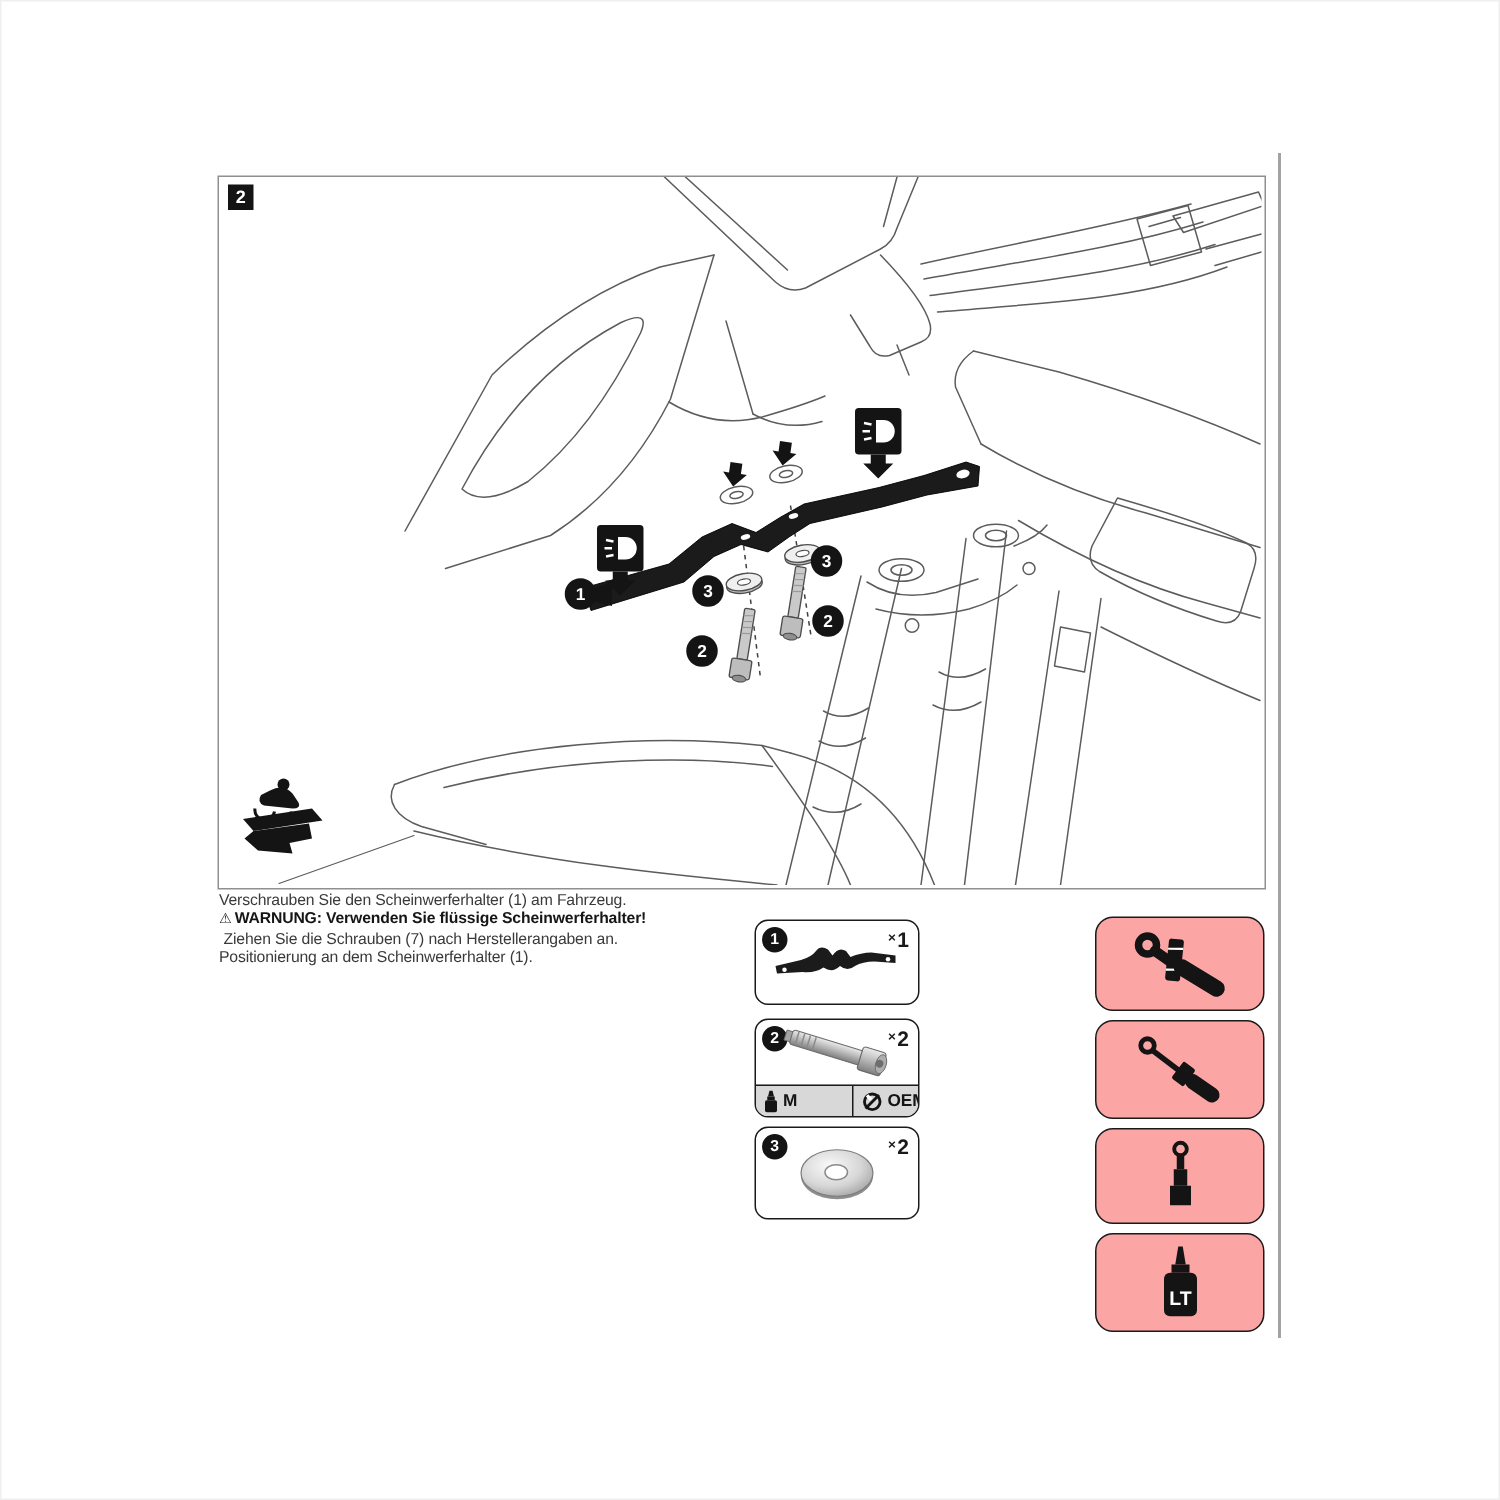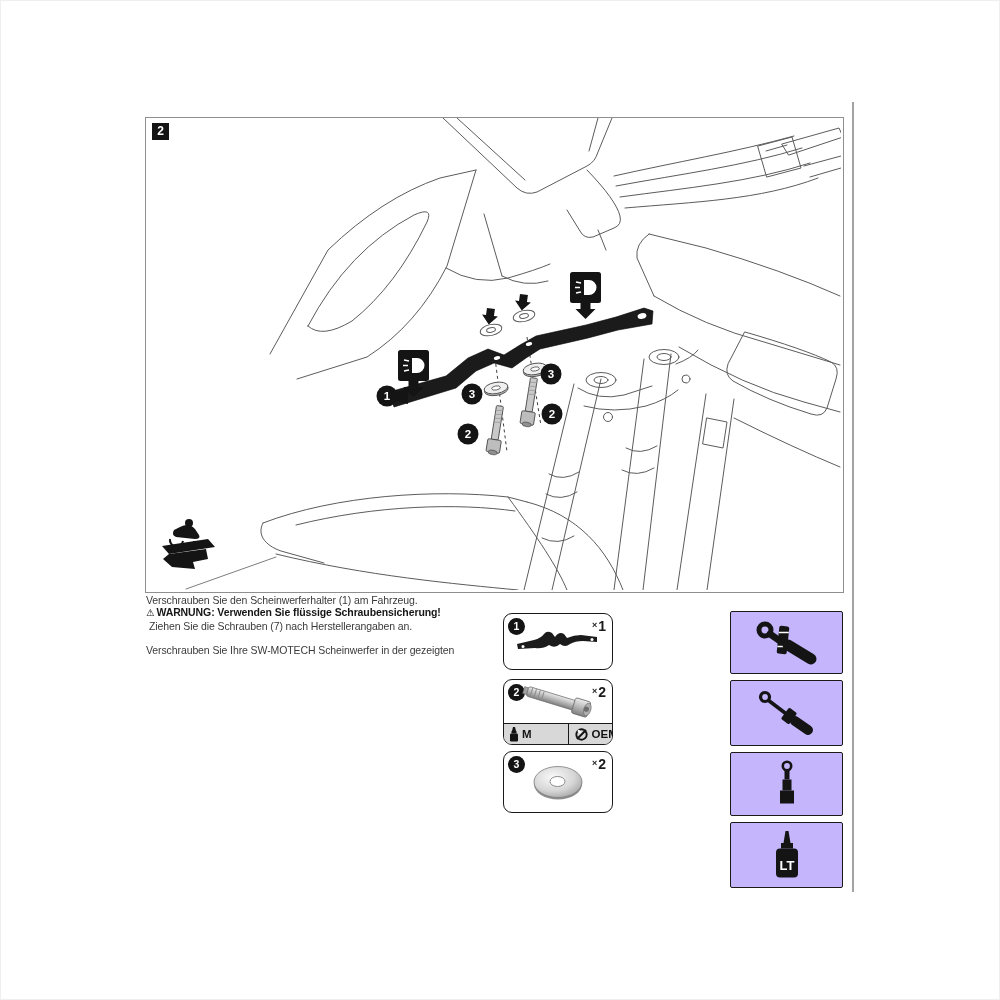--- a/index.html
+++ b/index.html
@@ -39,21 +39,21 @@
             align-items:center;justify-content:center;}
   .p2 .part-art{height:42px;}
   .part-footer{position:absolute;left:0;bottom:0;width:100%;height:21px;background:#d8d8d8;
                border-top:1.5px solid #1a1a1a;display:flex;box-sizing:border-box;}
   .pf-cell{flex:1;display:flex;align-items:center;justify-content:flex-start;gap:3px;
            padding-left:5px;font-weight:bold;font-size:11.5px;color:#141414;}
   .pf-cell + .pf-cell{border-left:1.5px solid #1a1a1a;margin-left:36px;}
   
   .tools-col{position:absolute;left:730px;top:611px;width:113px;display:flex;
              flex-direction:column;}
-  .tool-box{border:1.4px solid #1a1a1a;border-radius:2px;background:#c4b5fd;box-sizing:border-box;
+  .tool-box{border:1.4px solid #1a1a1a;border-radius:12px;background:#fca5a5;box-sizing:border-box;
             display:flex;align-items:center;justify-content:center;}
   .tool-box.t1{height:63px;margin-bottom:6px;}
   .tool-box.t2{height:66px;margin-bottom:6px;}
   .tool-box.t3{height:64px;margin-bottom:6px;}
   .tool-box.t4{height:66px;}
 </style>
 </head>
 <body>
 
 <div class="stage">
@@ -210,24 +210,24 @@
         <polygon points="11,38 48,33 50,43 35,46 37,53 14,51 5,43"></polygon>
       </g>
     </svg>
   </div>
 
   <div class="divider"></div>
 
   <div class="instructions">
     <div class="line">Verschrauben Sie den Scheinwerferhalter (1) am Fahrzeug.</div>
     <div class="line warn">
-      <span class="warn-icon">⚠</span><span>WARNUNG: Verwenden Sie flüssige Schraubensicherung!</span>
+      <span class="warn-icon">⚠</span><span>WARNUNG: Verwenden Sie flüssige Scheinwerferhalter!</span>
     </div>
     <div class="line indent">Ziehen Sie die Schrauben (7) nach Herstellerangaben an.</div>
-    <div class="line para-gap">Verschrauben Sie Ihre SW-MOTECH Scheinwerfer in der gezeigten</div>
+    <div class="line">Positionierung an dem Scheinwerferhalter (1).</div>
   </div>
 
   <div class="parts-col">
 
     <div class="part-box p1">
       <div class="num-circle">1</div>
       <div class="qty"><span class="x">×</span><span>1</span></div>
       <div class="part-art">
         <svg width="88" height="26" viewBox="0 0 88 26">
           <path d="M3,15 L20,11 Q27,9 30,5 Q33,1 38,4 L41,8 Q45,2 50,5 L53,9 Q60,6 67,6 L83,8

